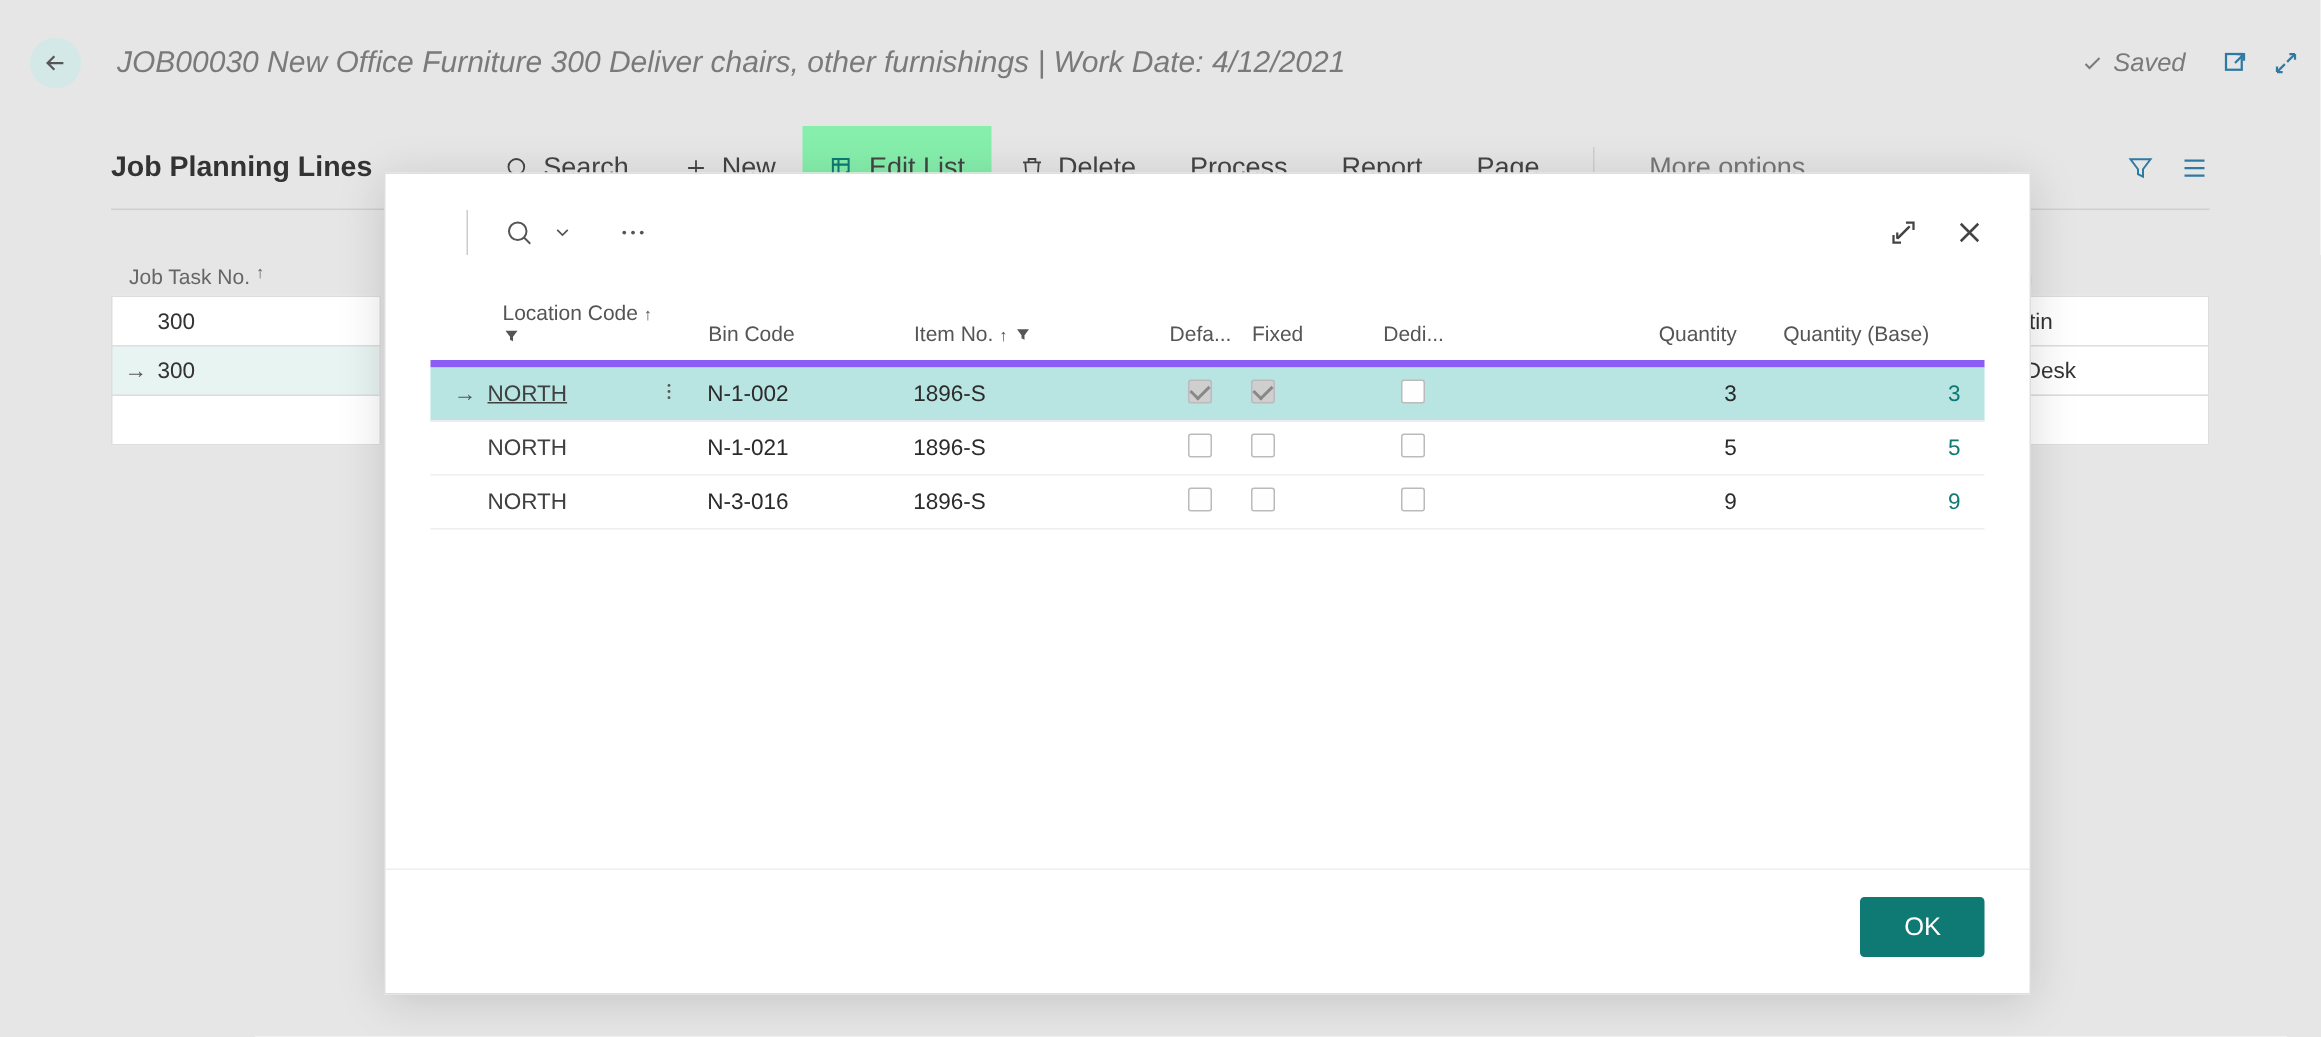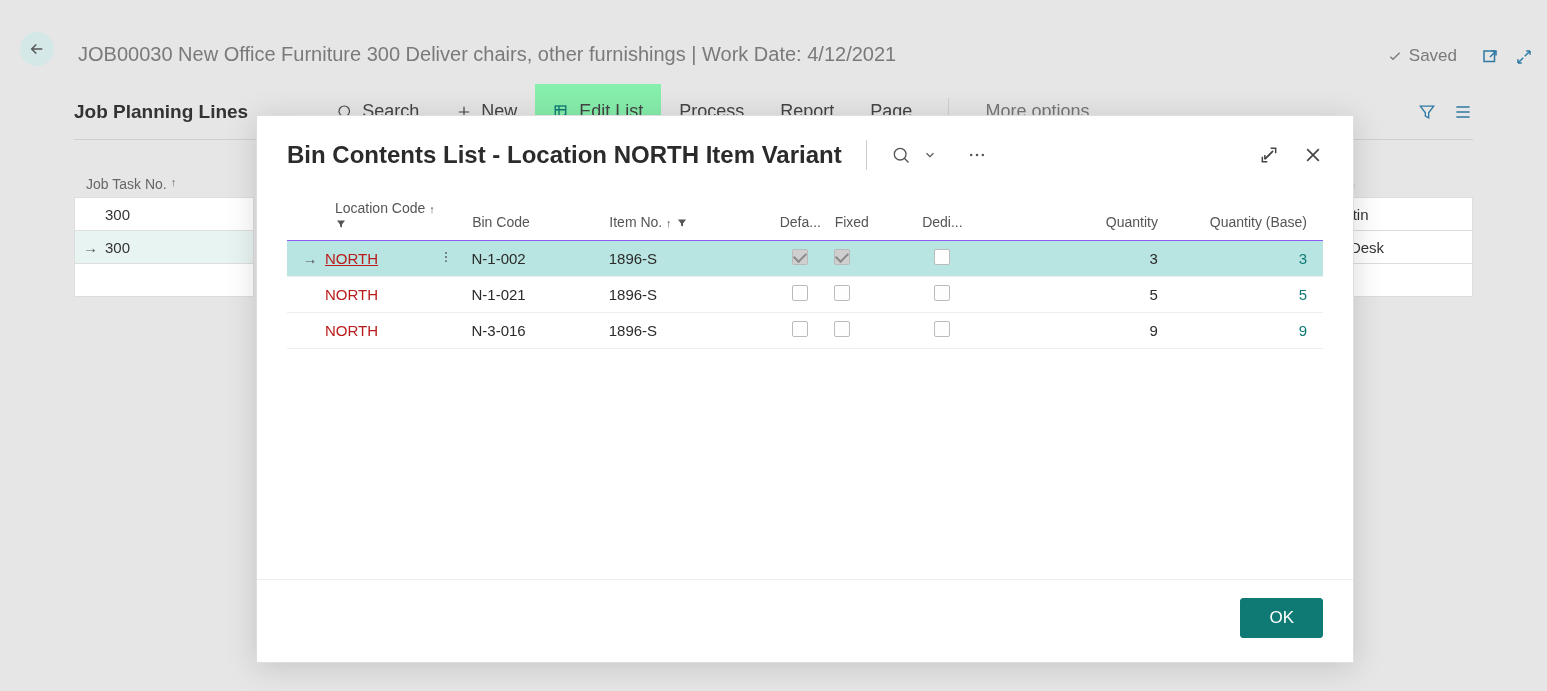--- a/index.html
+++ b/index.html
@@ -9,22 +9,23 @@
   width: 1547px;
   height: 691px;
   overflow: hidden;
   position: relative;
 }
 .page {
   padding: 18px 14px 0 14px;
 }
 .header-row {
   display: flex;
-  align-items: flex-end;
+  align-items: center;
   height: 48px;
+  font-style: italic;
 }
 .back-btn {
   width: 34px;
   height: 34px;
   border-radius: 50%;
   background: #d4e8e8;
   display: flex;
   align-items: center;
   justify-content: center;
   color: #555;
@@ -133,41 +134,41 @@
   flex:1;
   padding: 0 30px;
   overflow:hidden;
 }
 .grid-head {
   display:flex;
   font-size:14px;
   color:#555;
   padding: 10px 8px;
   align-items:flex-end;
-  border-bottom: 1px solid #8b5cf6;
+  border-bottom: 5px solid #8b5cf6;
 }
 .col-loc { width: 180px; padding-left:40px;}
 .col-bin { width: 140px; }
 .col-item { width: 160px; }
 .col-def { width: 70px; text-align:center;}
 .col-fix { width: 70px; text-align:left;}
 .col-ded { width: 80px; text-align:center;}
 .col-qty { width: 190px; text-align:right; padding-right:10px;}
-.col-qtyb { width: 150px; text-align:right; padding-right:8px;}
+.col-qtyb { width: 150px; text-align:center; padding-right:8px;}
 .grid-row {
   display:flex;
   font-size:15px;
   color:#2b2b2b;
   height: 36px;
   align-items:center;
   padding: 0 8px;
   border-bottom: 1px solid #eee;
 }
 .grid-row.selected { background:#b8e4e1; }
-.loc-link { color:#b91c1c; }
+.loc-link { color:#404040; }
 .grid-row.selected .loc-link { text-decoration: underline; }
 .chk {
   width:16px; height:16px; border:1px solid #bbb; background:#fefefe; display:inline-block; border-radius:2px;
 }
 .chk.on { background:#cfcfcf; position:relative;}
 .chk.on::after {
   content:""; position:absolute; left:3px; top:0px; width:6px; height:10px; border:solid #888; border-width:0 2px 2px 0; transform:rotate(45deg);
 }
 .qtylink { color:#0e7a73; text-align:right;}
 .kebab { color:#555; margin-left:6px; margin-right:10px;}
@@ -257,20 +258,28 @@
     </div>
     <div class="toolbar-btn active">
       <span class="icon">
         <svg width="18" height="18" viewBox="0 0 24 24" fill="none" stroke="#0e7a73" stroke-width="1.8">
             <rect x="3" y="4" width="14" height="14"></rect>
             <path d="M3 9h14M8 4v14"></path>
             <path d="M15 15l5 5"></path>
           </svg>
       </span>
       <span>Edit List</span>
+    </div>
+    <div class="toolbar-btn">
+      <span class="icon">
+        <svg width="18" height="18" viewBox="0 0 24 24" fill="none" stroke="#444" stroke-width="1.6">
+            <path d="M4 7h16M9 7V4h6v3M6 7l1 13h10l1-13"></path>
+          </svg>
+      </span>
+      <span>Delete</span>
     </div>
     <div class="toolbar-btn">
       <span>Process</span>
     </div>
     <div class="toolbar-btn">
       <span>Report</span>
     </div>
     <div class="toolbar-btn">
       <span>Page</span>
     </div>
@@ -317,21 +326,20 @@
           <div class="bg-cell first" style="padding-left: 12px;">Linda Martin</div>
           <div class="bg-cell" style="padding-left: 12px;">ATHENS Desk</div>
           <div class="bg-cell"></div>
         </div>
     </div>
   </div>
 </div>
 
 <div class="dialog">
   <div class="dialog-header">
-    <div class="dialog-title">Bin Contents List - Location NORTH Item Variant</div>
     <div class="dialog-hsep"></div>
     <div class="dialog-actions">
       <span class="icon">
         <svg width="20" height="20" viewBox="0 0 24 24" fill="none" stroke="#555" stroke-width="1.6">
             <circle cx="11" cy="11" r="7"></circle>
             <path d="M21 21l-5-5"></path>
           </svg>
       </span>
       <span class="icon">
         <svg width="14" height="14" viewBox="0 0 24 24" fill="none" stroke="#555" stroke-width="2">

